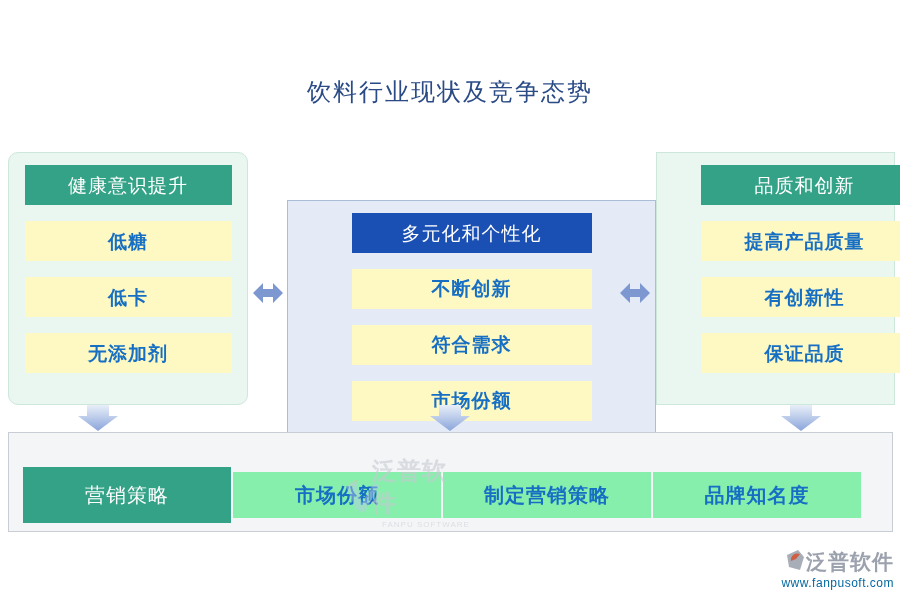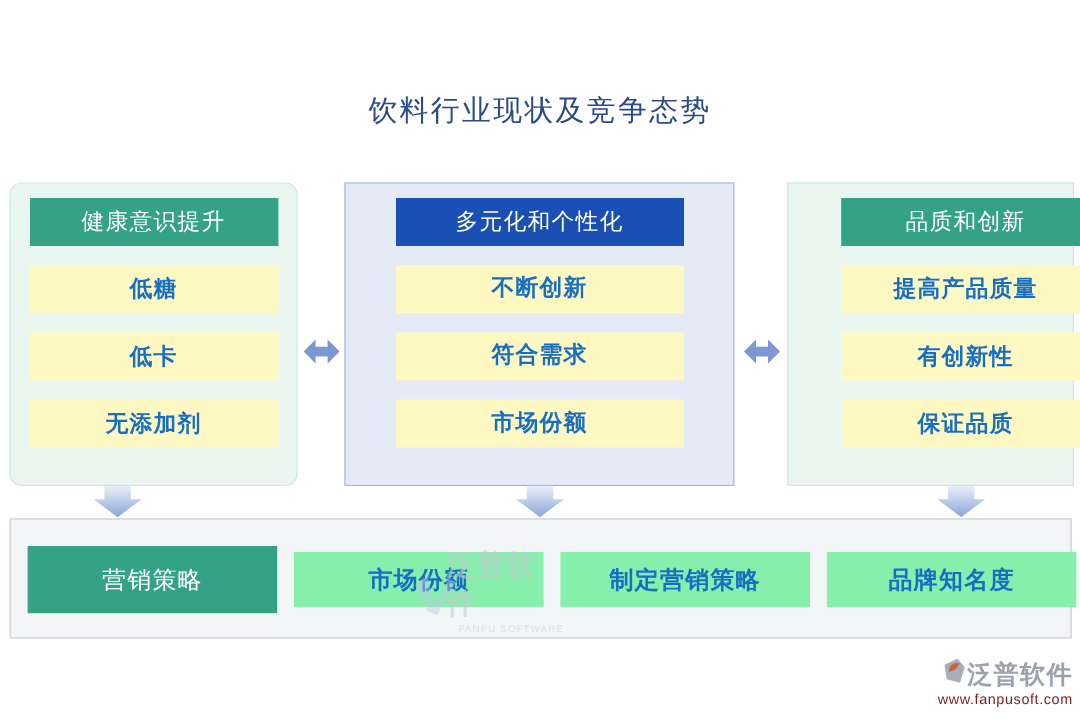--- a/index.html
+++ b/index.html
@@ -10,21 +10,21 @@
   }
   .title{
     position:absolute;left:0;top:76px;width:900px;text-align:center;
     font-size:24px;color:#2a4b86;letter-spacing:2px;font-weight:500;
   }
   
   .panel{position:absolute;top:152px;height:253px;box-sizing:border-box;border:1px solid;}
   .panel.green-theme{background:#eaf6f0;border-color:#cde7db;}
   .panel.blue-theme{background:#e4eaf6;border-color:#a9bcd8;}
   .panel-left{left:8px;width:240px;border-radius:10px;}
-  .panel-mid{left:287px;width:325px;}
+  .panel-mid{left:287px;width:369px;margin-top:48px;}
   .panel-right{left:656px;width:239px;padding-left:44px;}
   .col-header{
     margin:12px auto 0 auto;height:40px;line-height:40px;text-align:center;
     color:#ffffff;font-size:19px;letter-spacing:1px;
   }
   .panel.green-theme .col-header{background:#33a287;width:207px;}
   .panel.blue-theme .col-header{background:#1a50b4;width:240px;}
   .col-item{
     margin:16px auto 0 auto;height:40px;line-height:40px;text-align:center;
     background:#fef9c3;color:#176fc4;font-size:19px;font-weight:bold;letter-spacing:1px;
@@ -37,35 +37,35 @@
   .h-arrow-2{left:620px;}
   .v-arrow{position:absolute;top:405px;width:40px;height:26px;}
   .v-arrow-1{left:78px;}
   .v-arrow-2{left:430px;}
   .v-arrow-3{left:781px;}
   
   .bottom-bar{
     position:absolute;left:8px;top:432px;width:885px;height:100px;box-sizing:border-box;
     background:#f4f5f7;border:1px solid #c9ced6;
   }
-  .bottom-row{position:absolute;left:14px;top:0;height:100px;display:flex;align-items:center;gap:14px;}
+  .bottom-row{position:absolute;left:14px;top:12px;height:100px;display:flex;align-items:center;gap:2px;}
   .bottom-box{
     width:208px;text-align:center;font-size:20px;letter-spacing:1px;
   }
   .bottom-box.green{background:#33a287;color:#ffffff;height:56px;line-height:56px;}
   .bottom-box.white{background:#86efac;color:#176fc4;font-weight:bold;height:46px;line-height:46px;}
   
   .wm-center{position:absolute;left:340px;top:455px;width:130px;opacity:0.6;pointer-events:none;}
   .wm-center .wm-brand{color:#c6cad2;font-size:24px;letter-spacing:1px;font-family:"Liberation Sans",sans-serif;font-weight:bold;margin-left:32px;}
   .wm-center .wm-sub{color:#ccd0d6;font-size:8px;letter-spacing:1px;font-family:"Liberation Sans",sans-serif;margin-left:42px;margin-top:1px;}
   .wm-center .wm-swoosh{position:absolute;left:6px;top:24px;}
   .wm-corner{position:absolute;left:758px;top:548px;width:136px;pointer-events:none;font-family:"Liberation Sans",sans-serif;}
   .wm-corner .row{display:flex;align-items:center;justify-content:flex-end;}
   .wm-corner .wm-brand{color:#9ba1ad;font-size:21px;font-weight:bold;letter-spacing:1px;margin-left:2px;font-family:"DejaVu Serif",serif;}
-  .wm-corner .wm-url{color:#7f1d1d;font-size:12px;text-align:right;margin-top:0px;letter-spacing:0.5px;}
+  .wm-corner .wm-url{color:#0369a1;font-size:12px;text-align:right;margin-top:0px;letter-spacing:0.5px;}
 </style>
 </head>
 <body>
 
 <div class="title">饮料行业现状及竞争态势</div>
 
 <div class="panel panel-left green-theme">
   <div class="col-header">健康意识提升</div>
   <div class="col-item">低糖</div>
   <div class="col-item">低卡</div>

